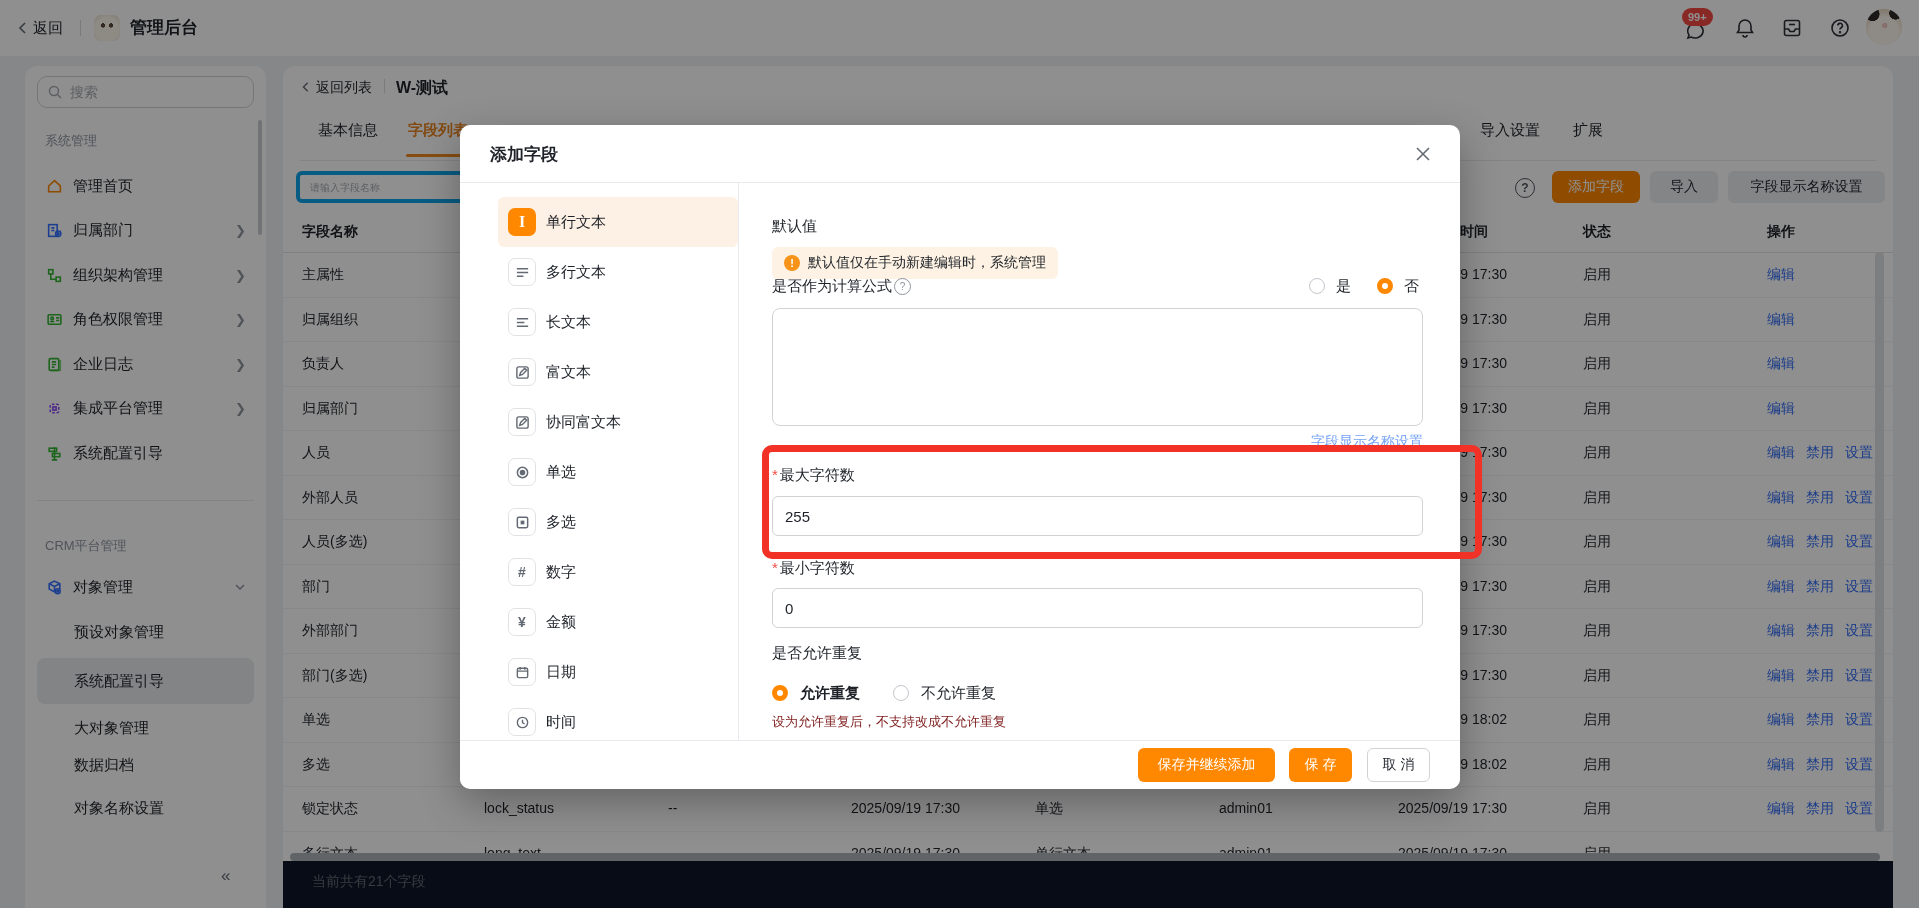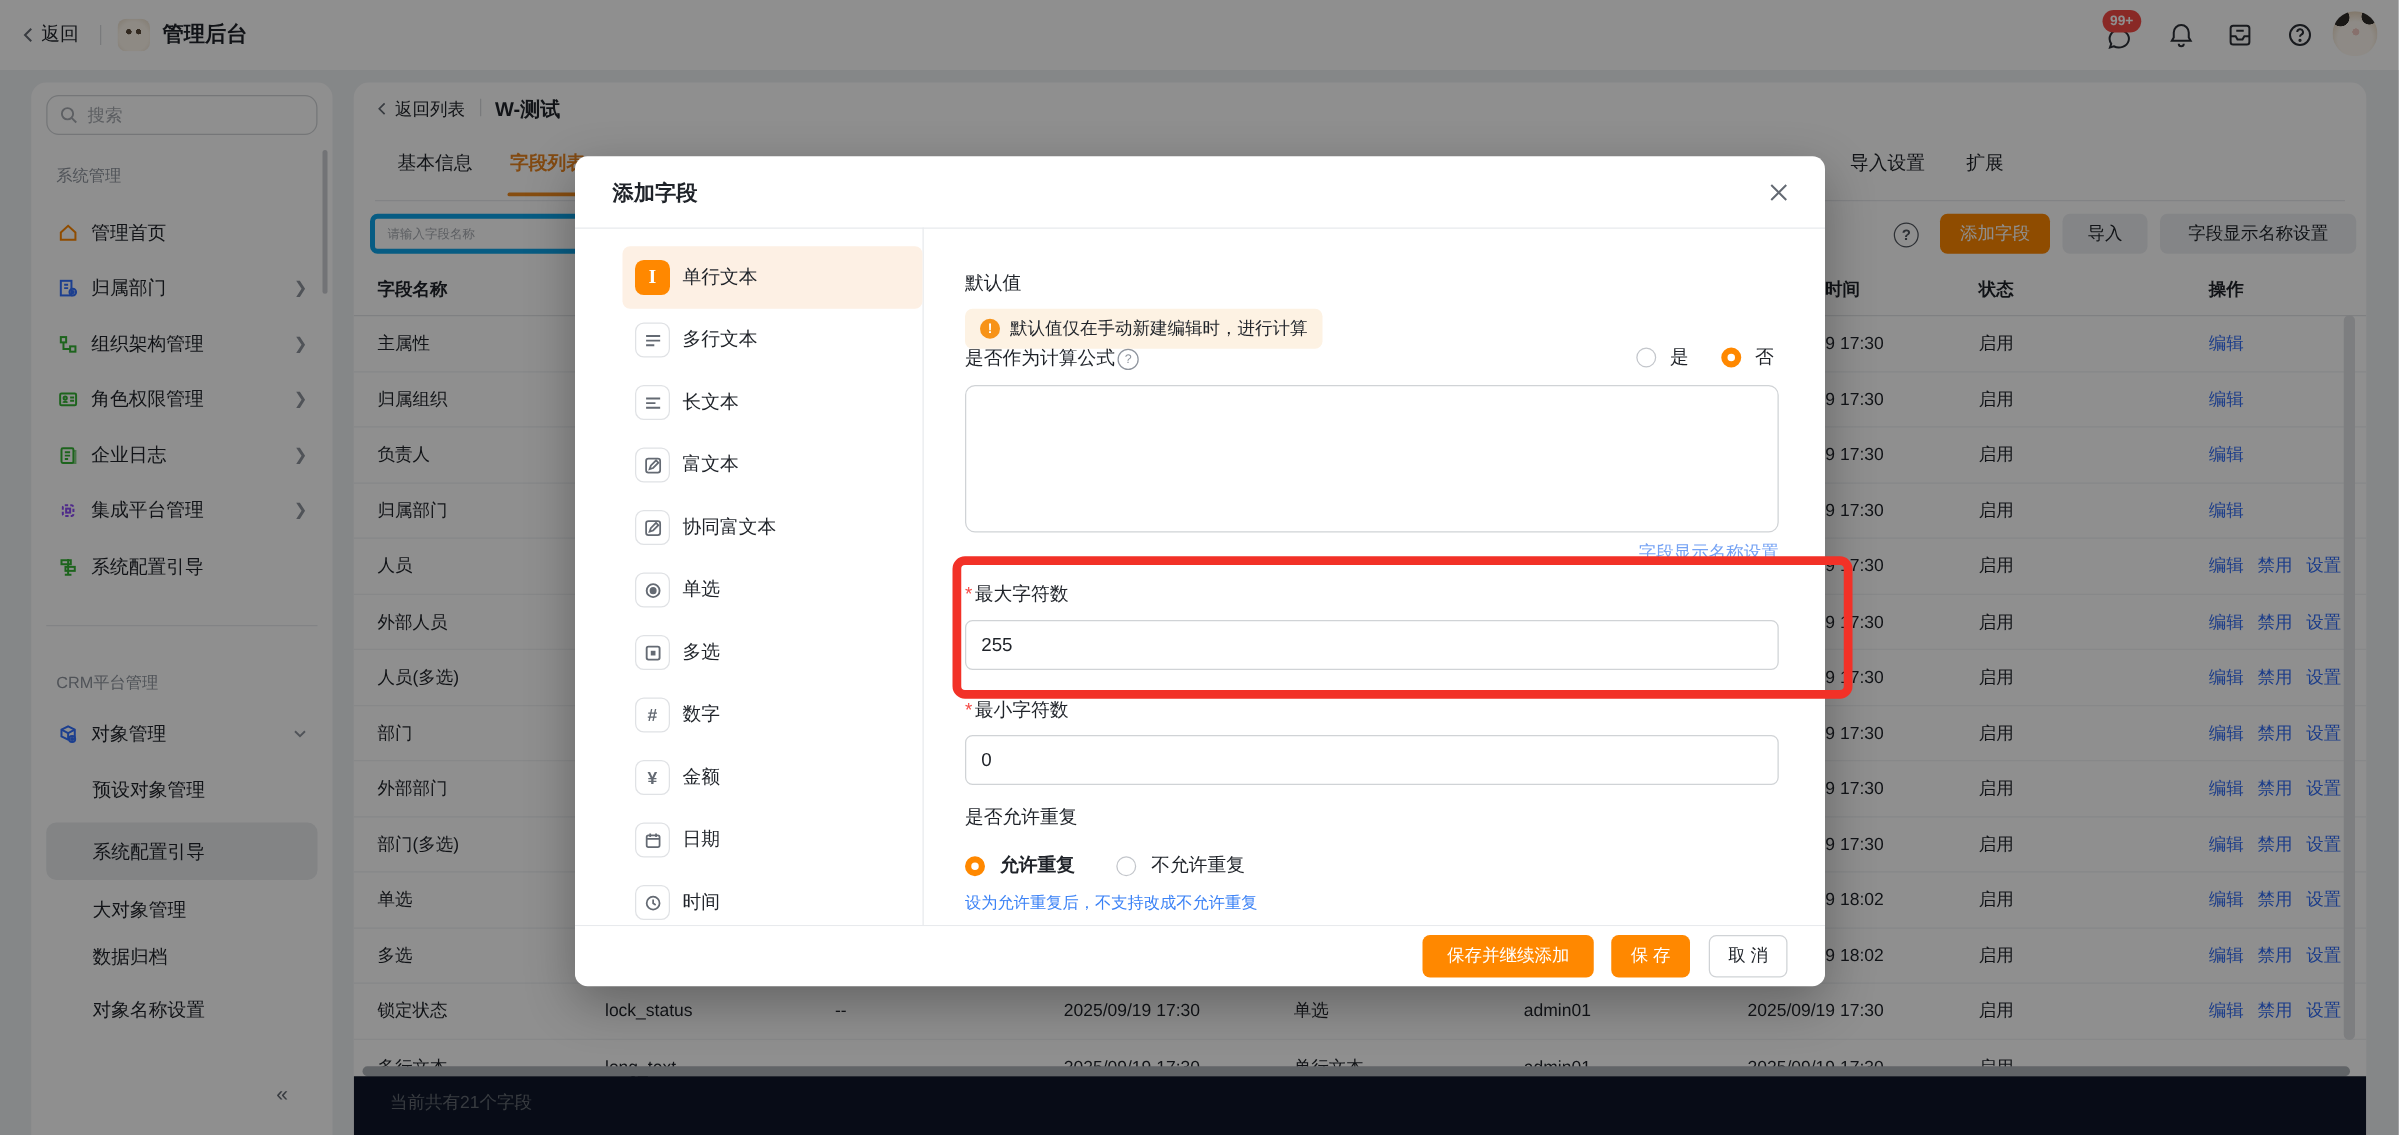--- a/index.html
+++ b/index.html
@@ -89,21 +89,21 @@
   .qmark{display:inline-flex;width:15px;height:15px;border-radius:50%;border:1px solid #8f959e;color:#8f959e;
          font-size:10px;align-items:center;justify-content:center;vertical-align:1px;margin-left:2px}
   .radio{width:16px;height:16px;border-radius:50%;border:1.5px solid #c3c6cb;background:#fff;box-sizing:border-box}
   .radio.on{border:5px solid #ff8800}
   .rlabel{font-size:15px;line-height:20px;white-space:nowrap}
   .m-textarea{left:312px;top:183px;width:651px;height:118px;border:1px solid #d0d3d6;border-radius:8px;
               box-sizing:border-box;resize:none;outline:none}
   .ins-link{font-size:14px;color:#74a2f4;cursor:pointer;white-space:nowrap}
   .inp{left:312px;width:651px;height:40px;border:1px solid #d0d3d6;border-radius:6px;font-size:15px;
        padding:0 12px;color:#1f2329;box-sizing:border-box;outline:none}
-  .hint{font-size:13px;color:#3b82f6;white-space:nowrap}
+  .hint{font-size:13px;color:#7f1d1d;white-space:nowrap}
   .mfooter{left:0;top:615px;width:1000px;height:48px;background:#fff;border-top:1px solid #e8eaed;
            border-radius:0 0 10px 10px;z-index:6}
   .mbtn{position:absolute;top:7px;height:34px;border-radius:6px;font-size:14px;cursor:pointer;
         display:flex;align-items:center;justify-content:center;box-sizing:border-box;white-space:nowrap}
   .mbtn.orange{background:#ff8800;color:#fff;border:none}
   .mbtn.plain{background:#fff;color:#1f2329;border:1px solid #d0d3d6}
   .redbox{left:762px;top:445px;width:706px;height:100px;border:7px solid #f23127;border-radius:10px;z-index:110;
           pointer-events:none}
   svg{display:block}
 </style>
@@ -515,21 +515,21 @@
           <path d="M8 5v3.2l2.2 1.4"></path>
         </svg>
     </span>
     <span class="flabel">时间</span>
   </div>
 
   <span class="ab form-label" style="left:312px;top:92px">默认值</span>
 
   <div class="ab alert">
     <span class="alert-i">!</span>
-    <span>默认值仅在手动新建编辑时，进行计算</span>
+    <span>默认值仅在手动新建编辑时，系统管理</span>
   </div>
 
   <span class="ab form-label" style="left:312px;top:152px">
     <span>是否作为计算公式</span><span class="qmark">?</span>
   </span>
   <span class="ab radio" style="left:849px;top:153px"></span>
   <span class="ab rlabel" style="left:876px;top:151px">是</span>
   <span class="ab radio on" style="left:917px;top:153px"></span>
   <span class="ab rlabel" style="left:944px;top:151px">否</span>
 

